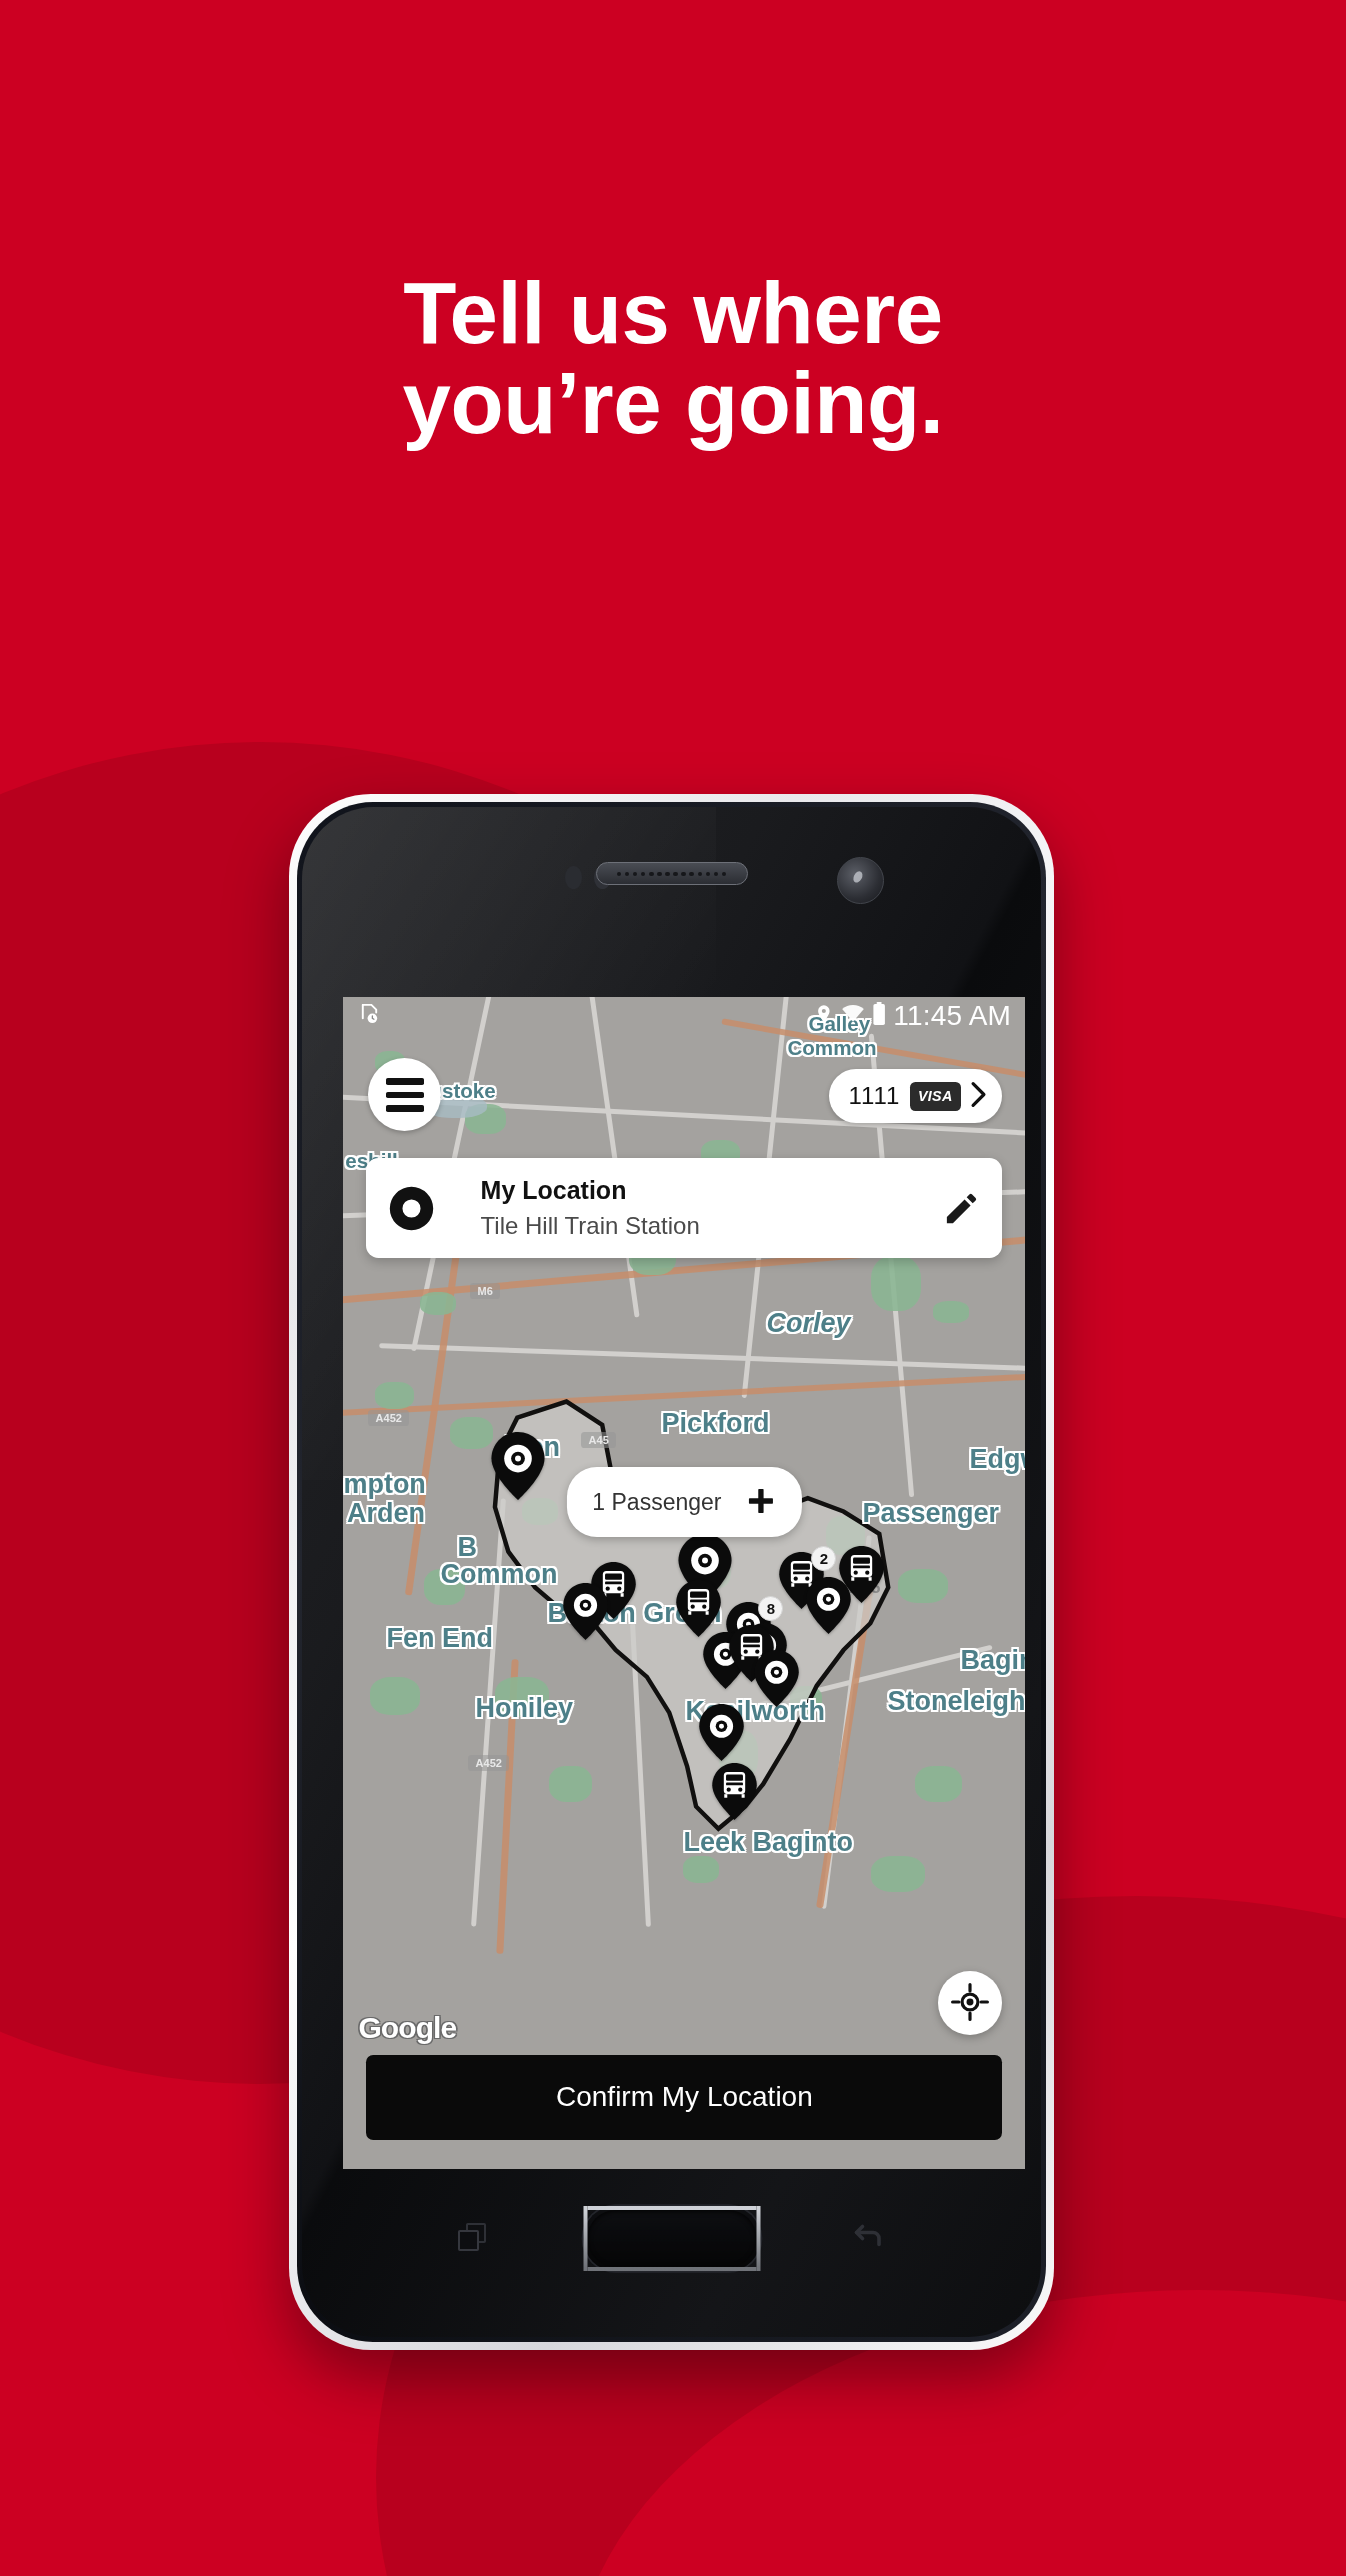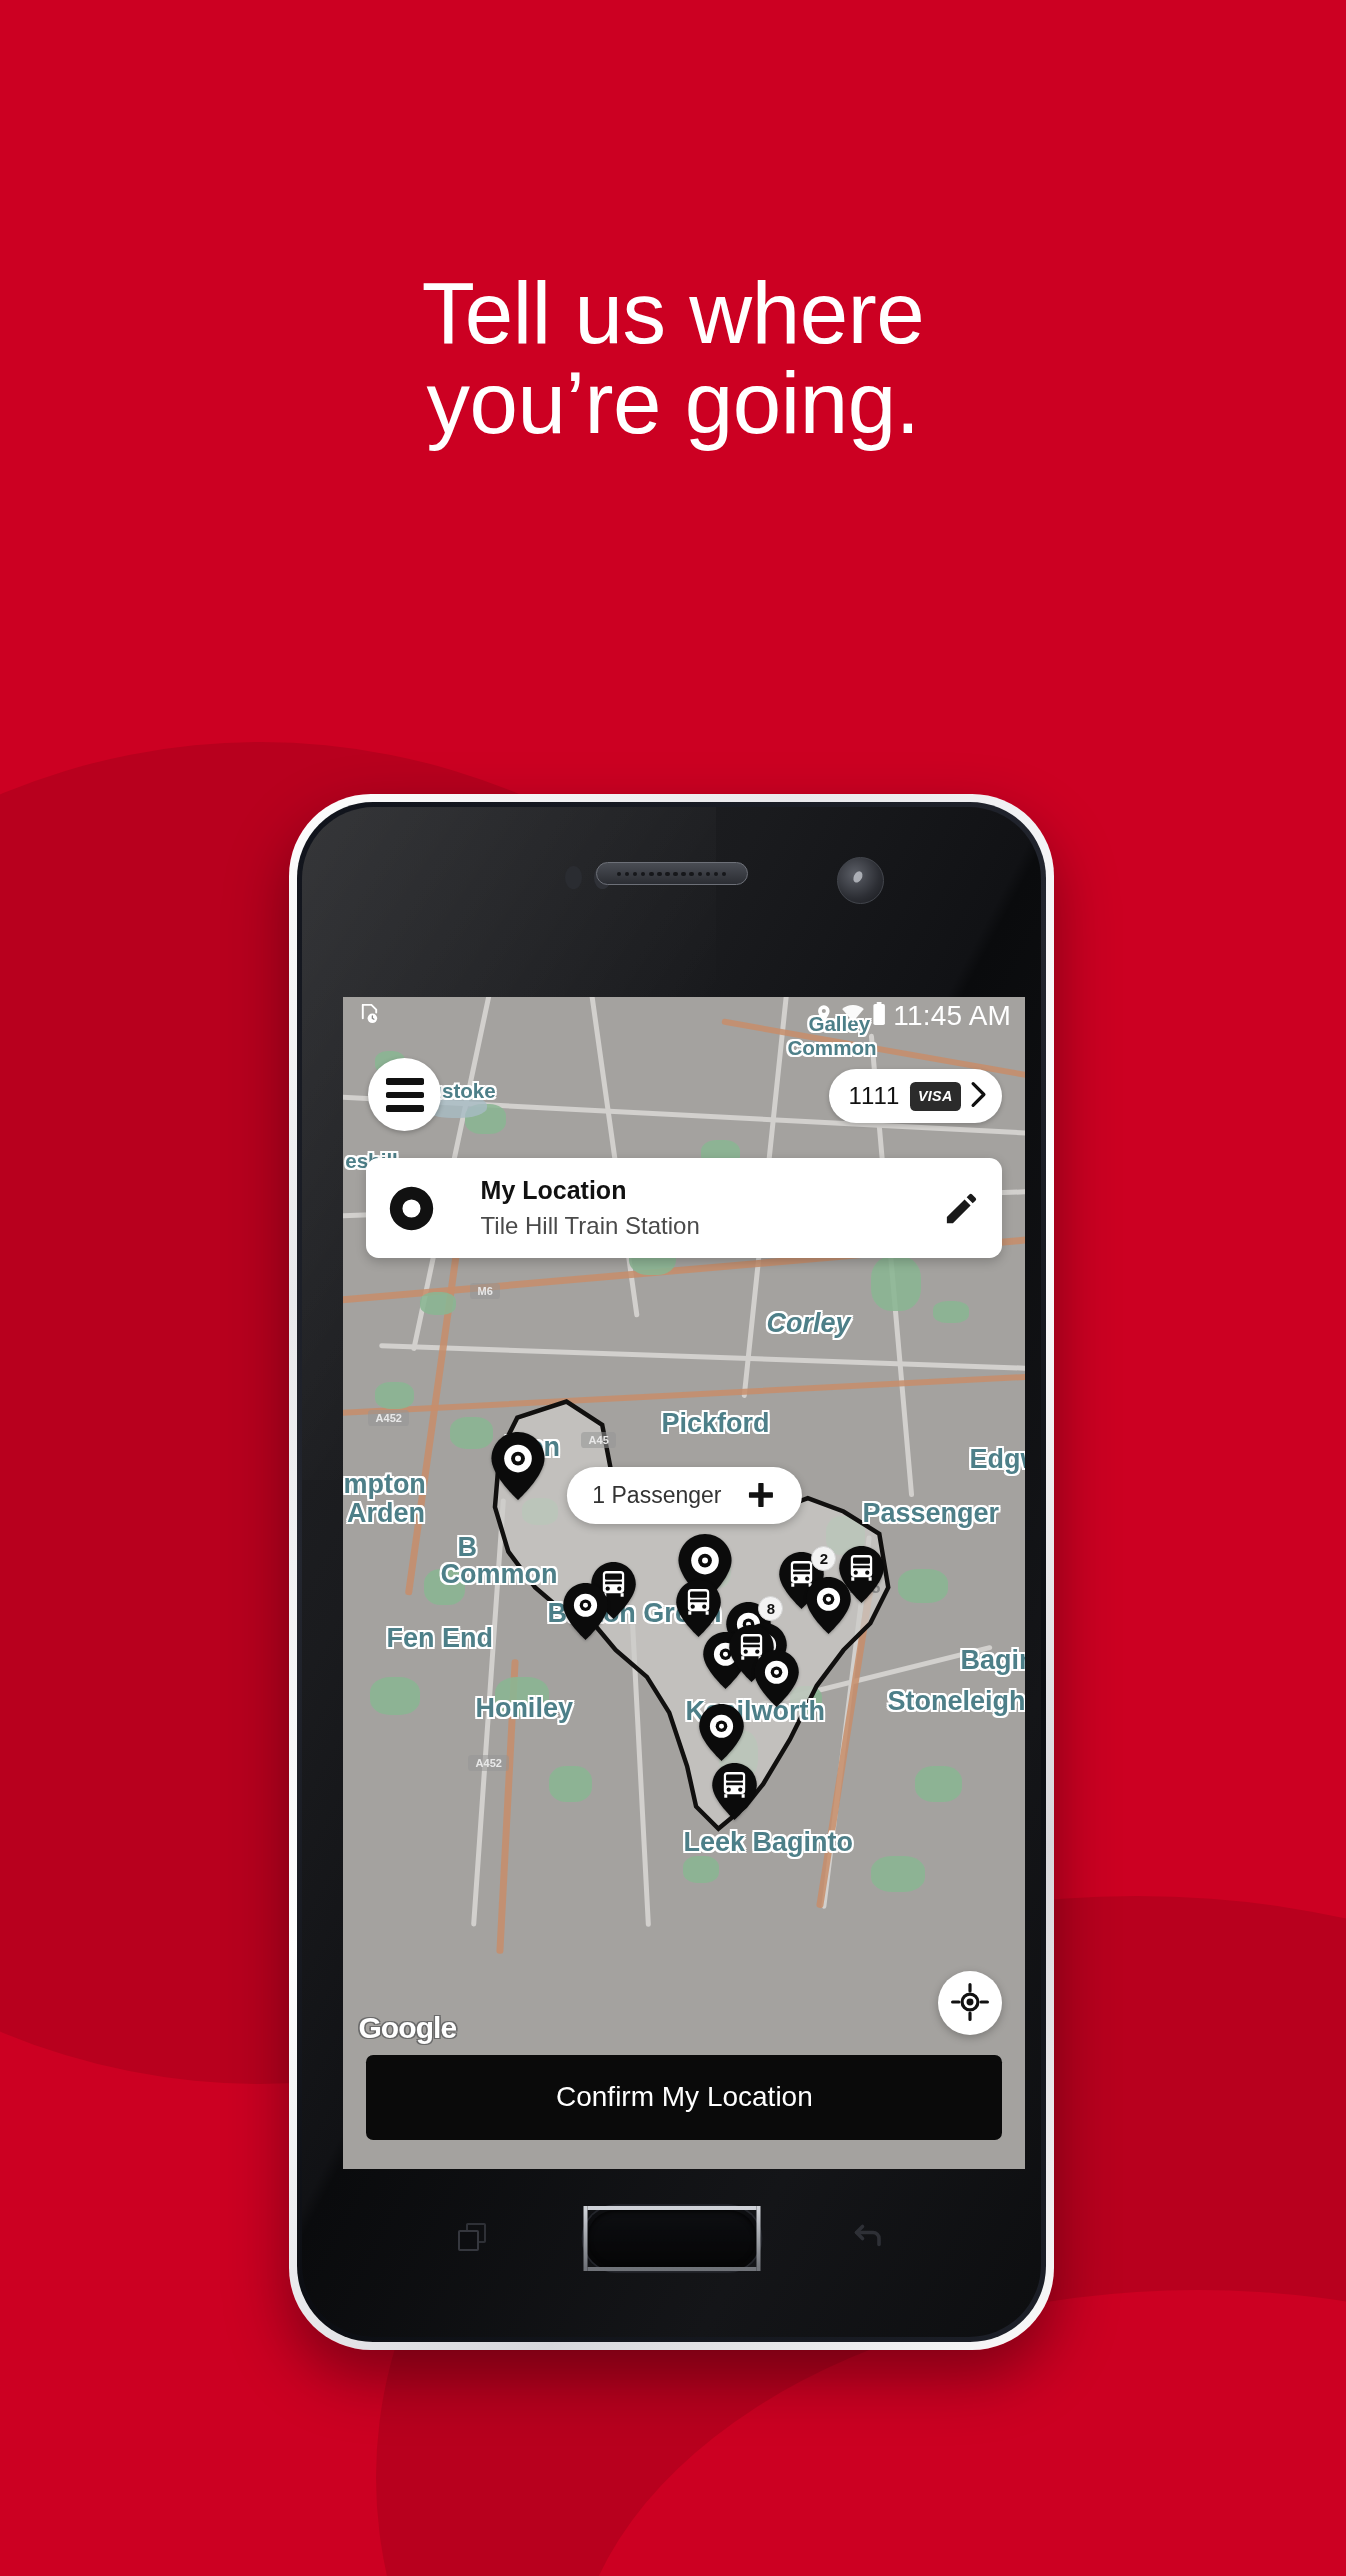--- a/index.html
+++ b/index.html
@@ -26,21 +26,21 @@
     position:absolute; left:572px; top:2290px;
     width:1252px; height:805px; border-radius:50%;
     background:#CC0022;
   }
 
   
   #headline {
     position:absolute; left:0; right:0; top:268px;
     text-align:center; color:#ffffff;
     font-size:87px; line-height:1.03;
-    font-weight:400; letter-spacing:-0.4px;
+    font-weight:700; letter-spacing:-0.4px;
     z-index:5;
   }
   #headline .ln { display:block; white-space:nowrap; }
 
   
   #phone {
     position:absolute; left:289px; top:794px;
     width:765px; height:1556px;
     z-index:6;
   }
@@ -195,21 +195,21 @@
   }
   #loc-card .targ { width:47px; height:47px; flex:0 0 47px; margin-right:19.7px; }
   #loc-card .txt { flex:1;margin-left:26px; }
   #loc-card .t1 { font-size:25px; font-weight:700; color:#111; margin-bottom:6.3px; }
   #loc-card .t2 { font-size:24px; color:#4a4a4a; }
   #loc-card .pencil { width:39px; height:39px; flex:0 0 39px; }
 
   
   #pax-pill {
     position:absolute; left:50%; transform:translateX(-50%); top:470px;
-    background:#fff; border-radius:30px; height:57px; z-index:21;
+    background:#fff; border-radius:30px; height:70px; z-index:21;
     display:flex; align-items:center; gap:23px; padding:0 25px;
     box-shadow:0 2.7px 8px rgba(0,0,0,.24);
   }
   #pax-pill .pax-lbl { font-size:23px; color:#333; }
   #pax-pill .plus { font-size:39px; line-height:0; color:#111; font-weight:400; margin-top:-2.7px;}
 
   
   #gps-fab {
     position:absolute; right:23px; bottom:134px;
     width:64px; height:64px; border-radius:50%;

